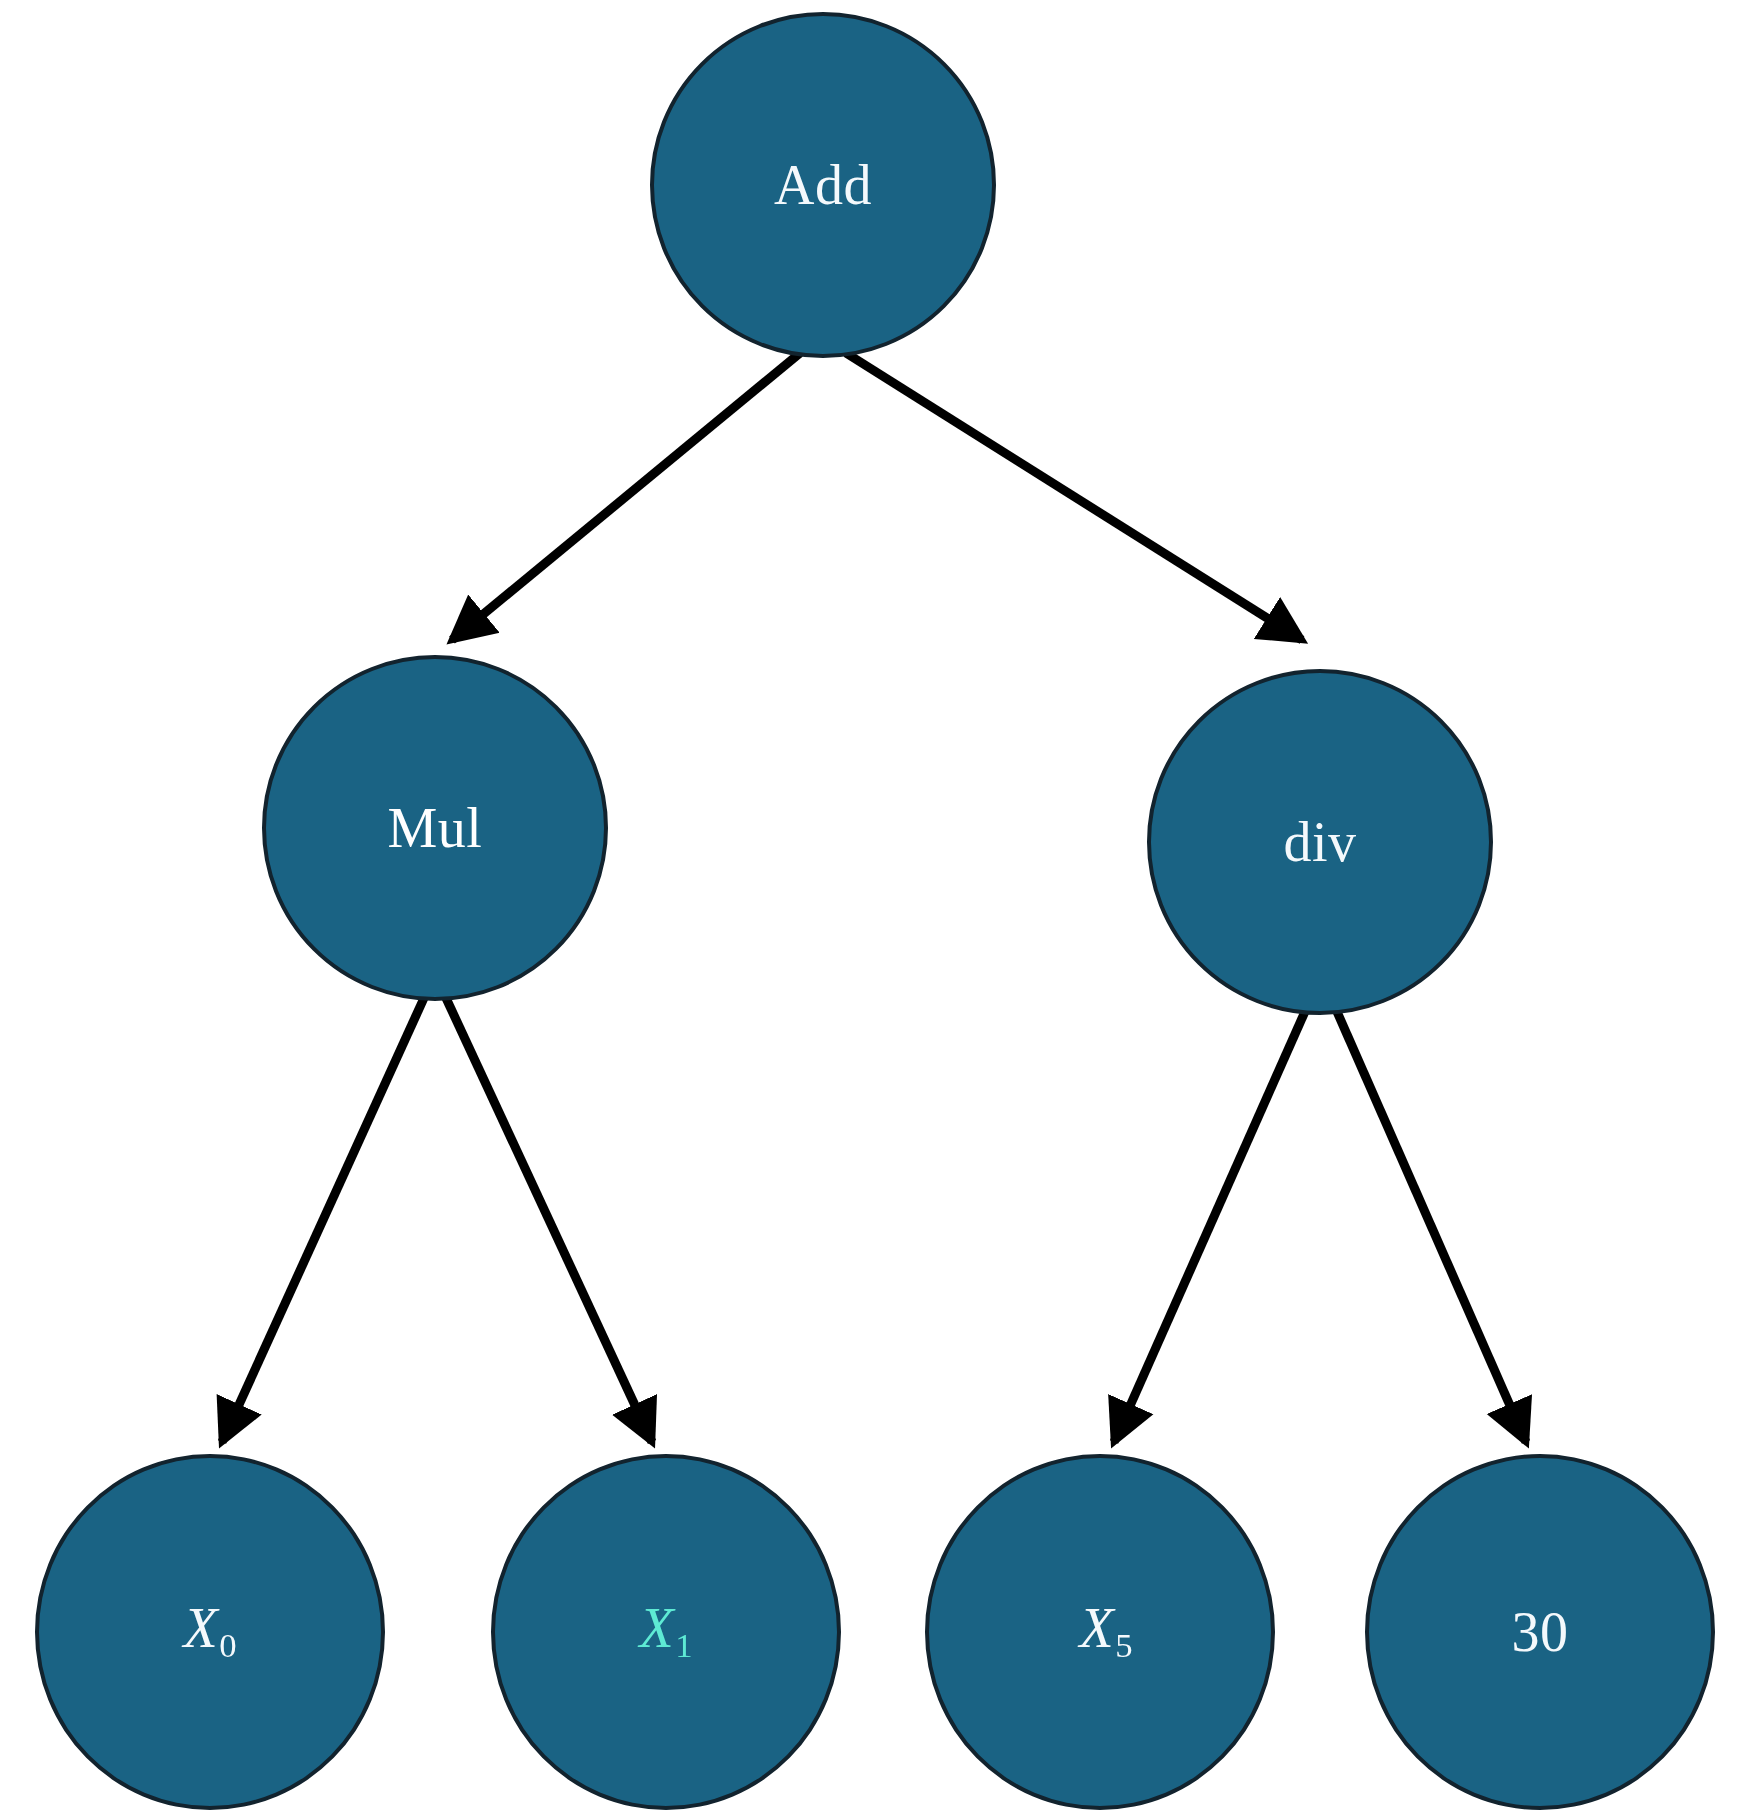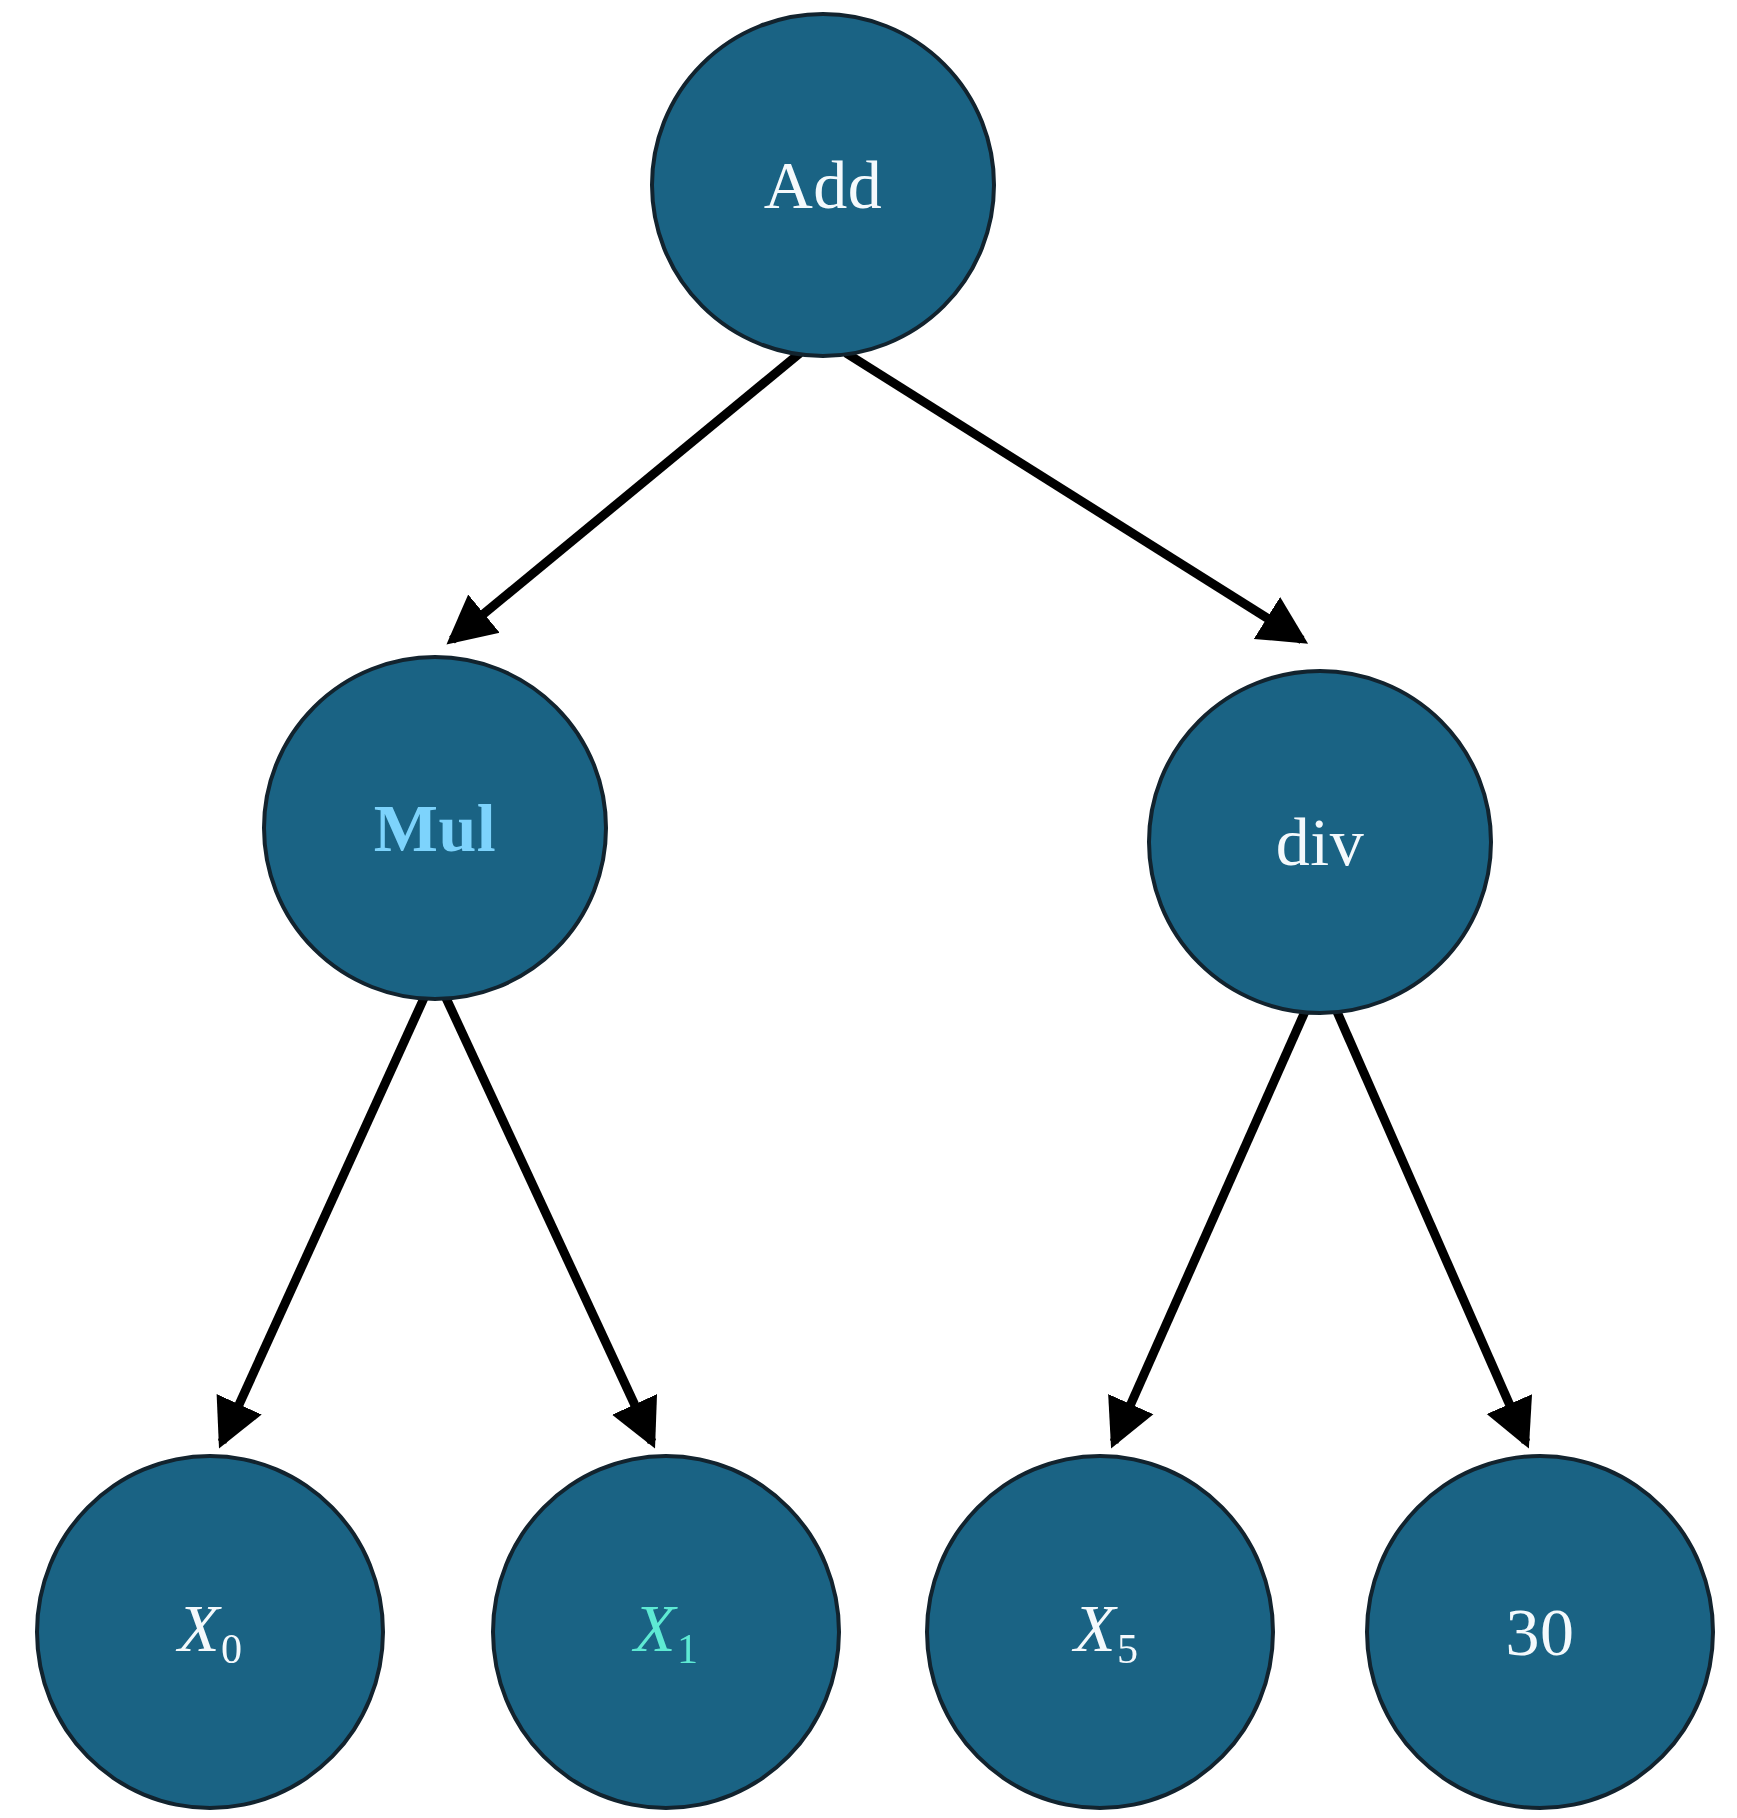--- a/index.html
+++ b/index.html
@@ -33,21 +33,21 @@
     background: #1a6384;
     border: 4px solid #12232e;
     display: flex;
     align-items: center;
     justify-content: center;
     z-index: 2;
   }
   .gp-node-label {
     color: #f4f9fc;
     font-family: "Liberation Serif", "DejaVu Serif", serif;
-    font-size: 68px;
+    font-size: 56px;
     line-height: 1;
     letter-spacing: 0.5px;
     white-space: nowrap;
     user-select: none;
   }
   .gp-node-label.var {
     font-style: italic;
   }
   .gp-node-label .sub {
     font-style: normal;
@@ -76,21 +76,21 @@
         <line x1="1311" y1="998" x2="1114" y2="1442" stroke="#000000" stroke-width="9" marker-end="url(#arrowhead)"></line>
         <line x1="1331" y1="998" x2="1526" y2="1442" stroke="#000000" stroke-width="9" marker-end="url(#arrowhead)"></line>
       </g>
   </svg>
 
   <div id="nodes-group">
       <div class="gp-node" style="left: 650px; top: 12px; width: 346px; height: 346px; background: rgb(26, 99, 132); border-color: rgb(18, 35, 46);">
         <span class="gp-node-label" style="color: rgb(244, 249, 252);"><span>Add</span></span>
       </div>
       <div class="gp-node" style="left: 262px; top: 655px; width: 346px; height: 346px; background: rgb(26, 99, 132); border-color: rgb(18, 35, 46);">
-        <span class="gp-node-label" style="color: #7dd3fc; font-weight: bold;"><span>Mul</span></span>
+        <span class="gp-node-label" style="color: #ffffff;"><span>Mul</span></span>
       </div>
       <div class="gp-node" style="left: 1147px; top: 669px; width: 346px; height: 346px; background: rgb(26, 99, 132); border-color: rgb(18, 35, 46);">
         <span class="gp-node-label" style="color: rgb(244, 249, 252);"><span>div</span></span>
       </div>
       <div class="gp-node" style="left: 35px; top: 1454px; width: 350px; height: 356px; background: rgb(26, 99, 132); border-color: rgb(18, 35, 46);">
         <span class="gp-node-label var" style="color: rgb(244, 249, 252);"><span>X</span><span class="sub">0</span></span>
       </div>
       <div class="gp-node" style="left: 491px; top: 1454px; width: 350px; height: 356px; background: rgb(26, 99, 132); border-color: rgb(18, 35, 46);">
         <span class="gp-node-label var" style="color: #5eead4;"><span>X</span><span class="sub">1</span></span>
       </div>

